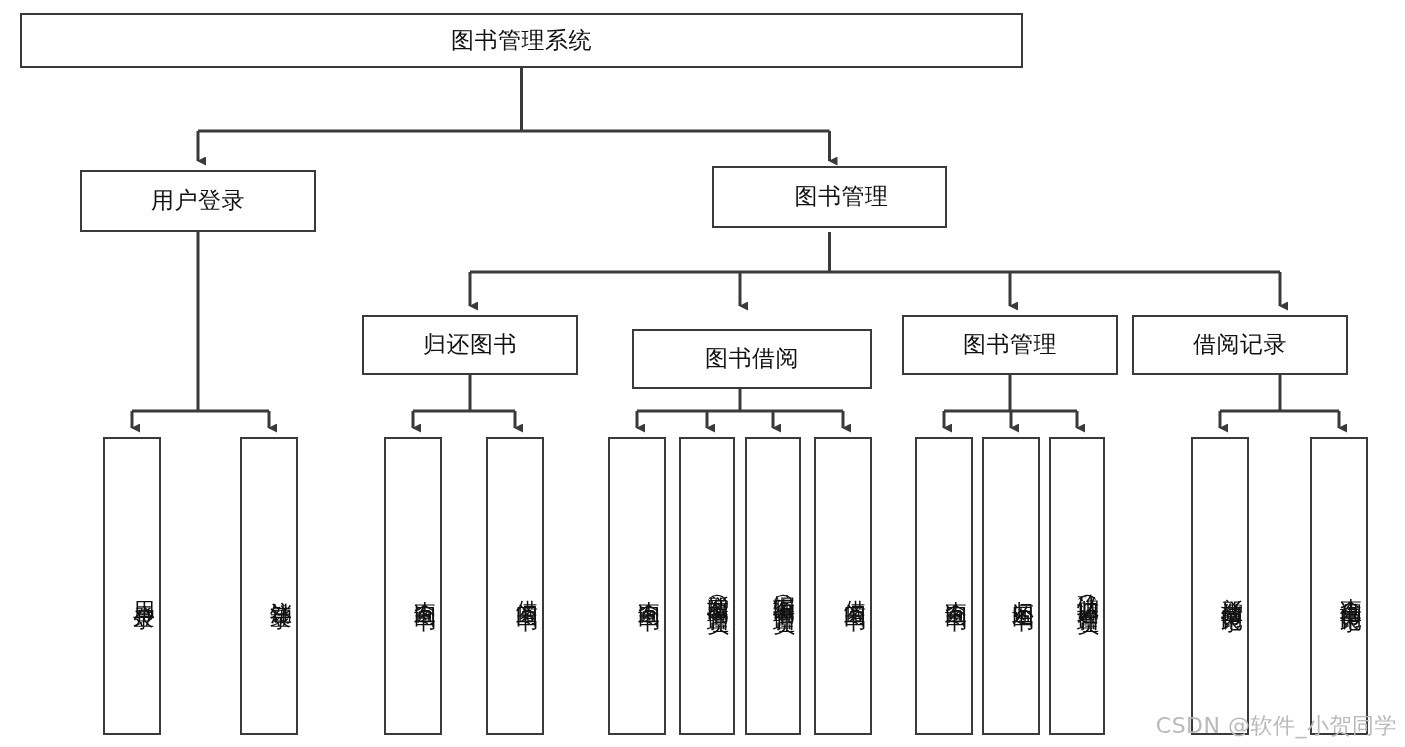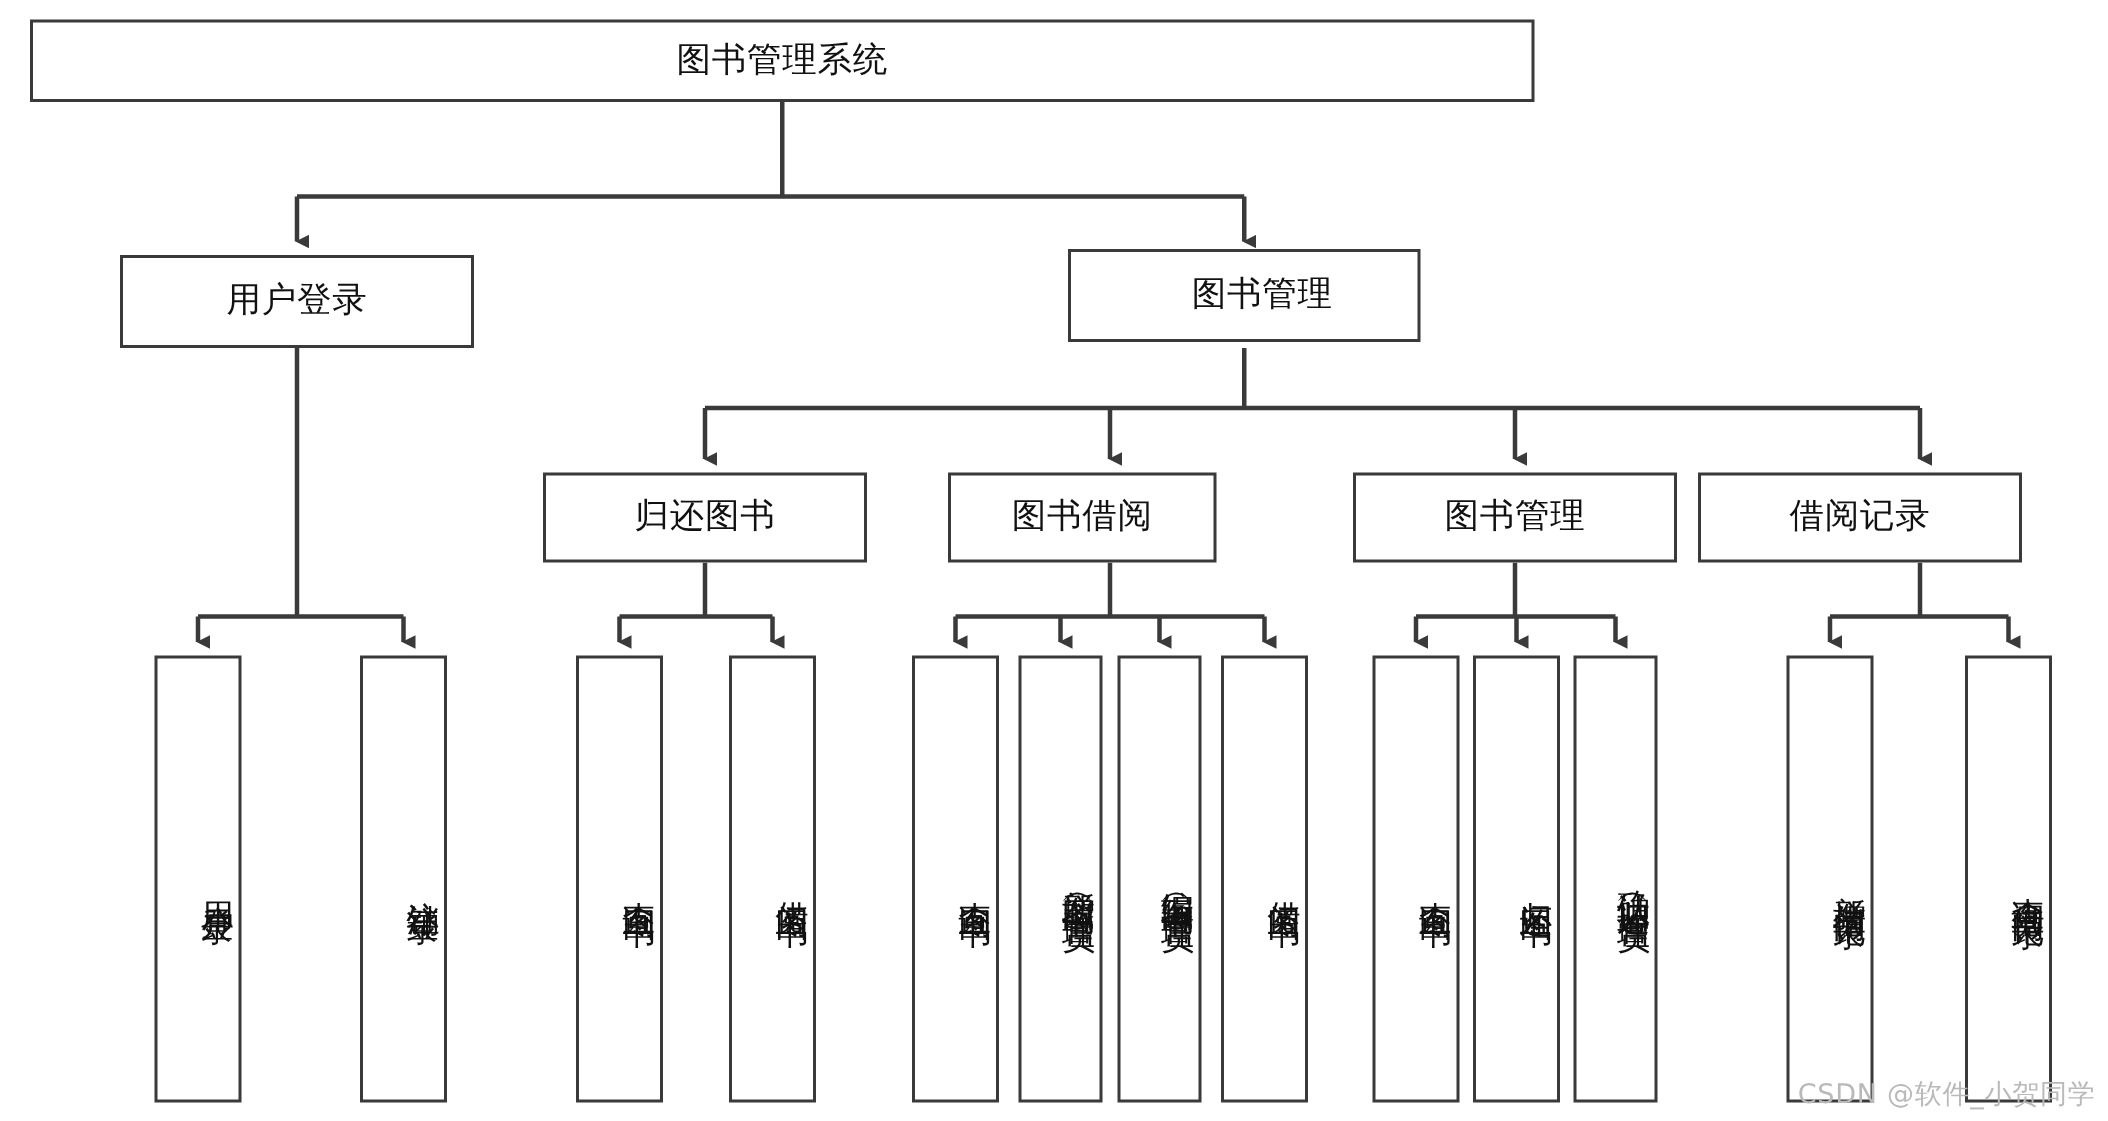--- a/index.html
+++ b/index.html
@@ -48,21 +48,21 @@
     left: 0;
     top: 0;
     width: 1405px;
     height: 747px;
     pointer-events: none;
   }
   #watermark {
     position: absolute;
     right: 8px;
     bottom: 6px;
-    font-size: 18px;
+    font-size: 22px;
     color: #b9b9b9;
     letter-spacing: 0.5px;
     white-space: nowrap;
   }
 </style>
 </head>
 <body>
 
 <div id="canvas">
 
@@ -108,21 +108,21 @@
         <path d="M 1339 411 L 1339 428" marker-end="url(#arrowhead)"></path>
       </g>
   </svg>
 
   <div class="node horizontal" style="left: 20px; top: 13px; width: 1003px; height: 55px;">图书管理系统</div>
 
   <div class="node horizontal" style="left: 80px; top: 170px; width: 236px; height: 62px;">用户登录</div>
   <div class="node horizontal" style="left: 712px; top: 166px; width: 235px; height: 62px; padding-left: 24px;">图书管理</div>
 
   <div class="node horizontal" style="left: 362px; top: 315px; width: 216px; height: 60px;">归还图书</div>
-  <div class="node horizontal" style="left: 632px; top: 315px; width: 179px; height: 60px;">图书借阅</div>
+  <div class="node horizontal" style="left: 632px; top: 329px; width: 240px; height: 60px;">图书借阅</div>
   <div class="node horizontal" style="left: 902px; top: 315px; width: 216px; height: 60px;">图书管理</div>
   <div class="node horizontal" style="left: 1132px; top: 315px; width: 216px; height: 60px;">借阅记录</div>
 
   <div class="node vertical" style="left: 103px; top: 437px; width: 58px; height: 298px;">用户登录</div>
   <div class="node vertical" style="left: 240px; top: 437px; width: 58px; height: 298px;">注销登录</div>
 
   <div class="node vertical" style="left: 384px; top: 437px; width: 58px; height: 298px;">查询图书</div>
   <div class="node vertical" style="left: 486px; top: 437px; width: 58px; height: 298px;">借阅图书</div>
 
   <div class="node vertical" style="left: 608px; top: 437px; width: 58px; height: 298px;">查询图书</div>

